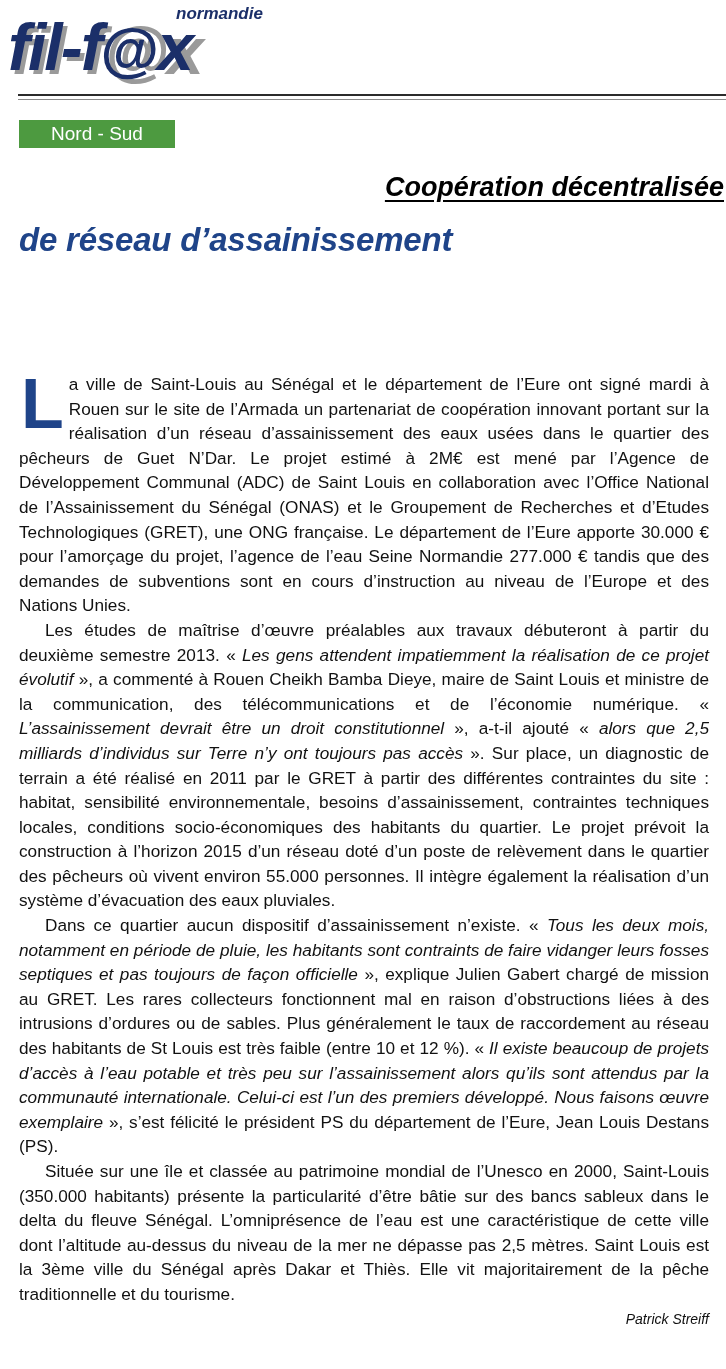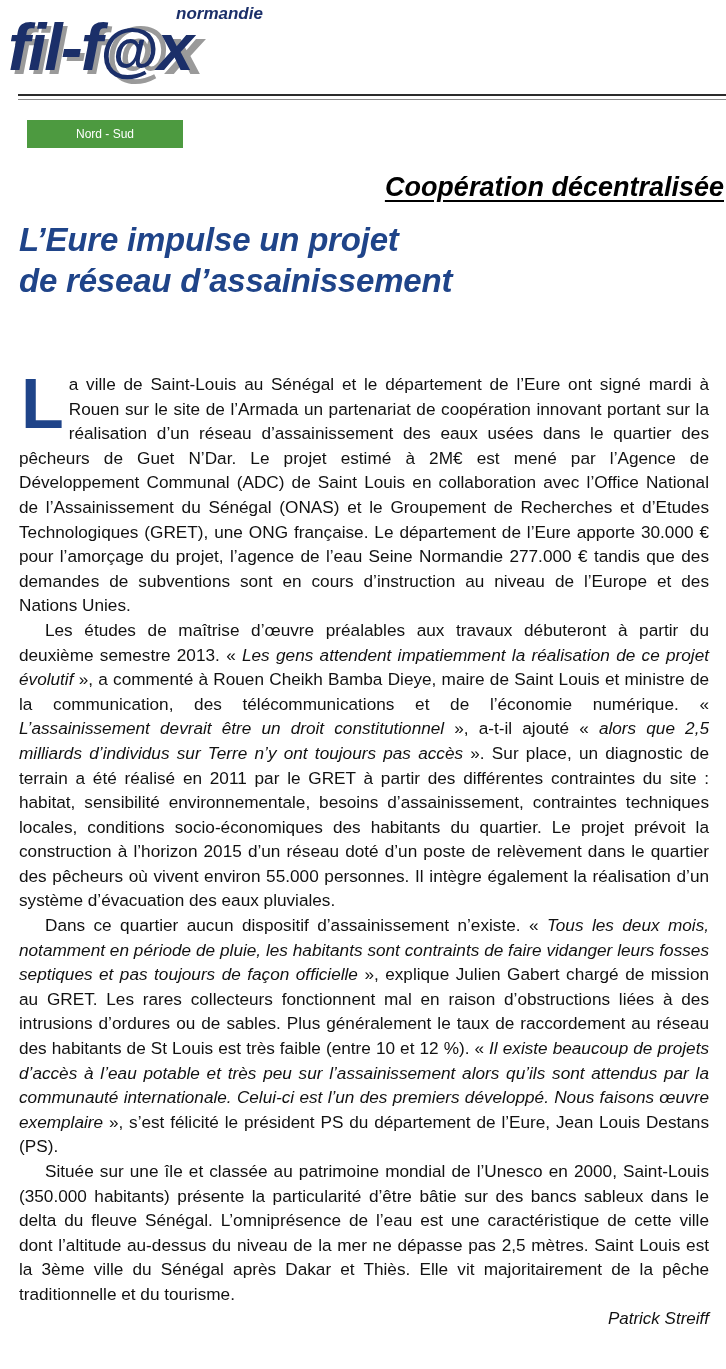--- a/index.html
+++ b/index.html
@@ -87,27 +87,26 @@
 
   
   .badge {
     position: absolute;
     left: 19px;
     top: 120px;
     width: 156px;
     height: 28px;
     background: #4d9a40;
     color: #ffffff;
-    font-size: 12px;
+    font-size: 19px;
     font-weight: normal;
     display: flex;
     align-items: center;
     justify-content: center;
     box-sizing: border-box;
-    margin-left: 8px;
   }
 
   
   .kicker {
     position: absolute;
     right: 2px;
     top: 172px;
     font-size: 27px;
     font-style: italic;
     font-weight: bold;
@@ -162,21 +161,21 @@
     padding: 0;
   }
   .body-col em {
     font-style: italic;
   }
   .byline {
     margin-top: 22px;
     text-align: right;
     text-indent: 0;
     font-style: italic;
-    font-size: 17px;
+    font-size: 14px;
   }
 </style>
 </head>
 <body>
 
 <div class="masthead">
   <div class="logo-wrap">
     <span class="logo-shadow">fil-f@x</span>
     <span class="logo-main">fil-f<span class="logo-at">@</span>x</span>
     <span class="logo-sub">normandie</span>
@@ -184,21 +183,20 @@
 </div>
 <div class="rule"></div>
 
 <div class="badge">
   <span>Nord - Sud</span>
 </div>
 
 <div class="kicker">Coopération décentralisée</div>
 
 <div class="headline">
-  <span class="hl-line">L’Eure impulse un projet</span>
   <span class="hl-line">de réseau d’assainissement</span>
 </div>
 
 <div class="body-col">
   <div id="paragraph-host">
       <p class="first"><span class="dropcap">L</span><span>a ville de Saint-Louis au Sénégal et le département de l’Eure ont signé mardi à Rouen sur le site de l’Armada un partenariat de coopération innovant portant sur la réalisation d’un réseau d’assainissement des eaux usées dans le quartier des pêcheurs de Guet N’Dar. Le projet estimé à 2M€ est mené par l’Agence de Développement Communal (ADC) de Saint Louis en collaboration avec l’Office National de l’Assainissement du Sénégal (ONAS) et le Groupement de Recherches et d’Etudes Technologiques (GRET), une ONG française. Le département de l’Eure apporte 30.000 € pour l’amorçage du projet, l’agence de l’eau Seine Normandie 277.000 € tandis que des demandes de subventions sont en cours d’instruction au niveau de l’Europe et des Nations Unies.</span></p>
       <p><span>Les études de maîtrise d’œuvre préalables aux travaux débuteront à partir du deuxième semestre 2013.  « </span><em>Les gens attendent impatiemment la réalisation de ce projet évolutif</em><span> », a commenté à Rouen Cheikh Bamba Dieye, maire de Saint Louis et ministre de la communication, des télécommunications et de l’économie numérique. « </span><em>L’assainissement devrait être un droit constitutionnel</em><span> », a-t-il ajouté « </span><em>alors que 2,5 milliards d’individus sur Terre n’y ont toujours pas accès</em><span> ». Sur place, un diagnostic de terrain a été réalisé en 2011 par le GRET à partir des différentes contraintes du site : habitat, sensibilité environnementale, besoins d’assainissement, contraintes techniques locales, conditions socio-économiques des habitants du quartier. Le projet prévoit la construction à l’horizon 2015 d’un réseau doté d’un poste de relèvement dans le quartier des pêcheurs où vivent environ 55.000 personnes. Il intègre également la réalisation d’un système d’évacuation des eaux pluviales.</span></p>
       <p><span>Dans ce quartier aucun dispositif d’assainissement n’existe. « </span><em>Tous les deux mois, notamment en période de pluie, les habitants sont contraints de faire vidanger leurs fosses septiques et pas toujours de façon officielle</em><span> », explique Julien Gabert chargé de mission au GRET. Les rares collecteurs fonctionnent mal en raison d’obstructions liées à des intrusions d’ordures ou de sables. Plus généralement le taux de raccordement au réseau des habitants de St Louis est très faible (entre 10 et 12 %). « </span><em>Il existe beaucoup de projets d’accès à l’eau potable et très peu sur l’assainissement alors qu’ils sont attendus par la communauté internationale. Celui-ci est l’un des premiers développé. Nous faisons œuvre exemplaire</em><span> », s’est félicité le président PS du département de l’Eure, Jean Louis Destans (PS).</span></p>
       <p><span>Située sur une île et classée au patrimoine mondial de l’Unesco en 2000, Saint-Louis (350.000 habitants) présente la particularité d’être bâtie sur des bancs sableux dans le delta du fleuve Sénégal. L’omniprésence de l’eau est une caractéristique de cette ville dont l’altitude au-dessus du niveau de la mer ne dépasse pas 2,5 mètres. Saint Louis est la 3ème ville du Sénégal après Dakar et Thiès. Elle vit majoritairement de la pêche traditionnelle et du tourisme.</span></p>
     </div>

